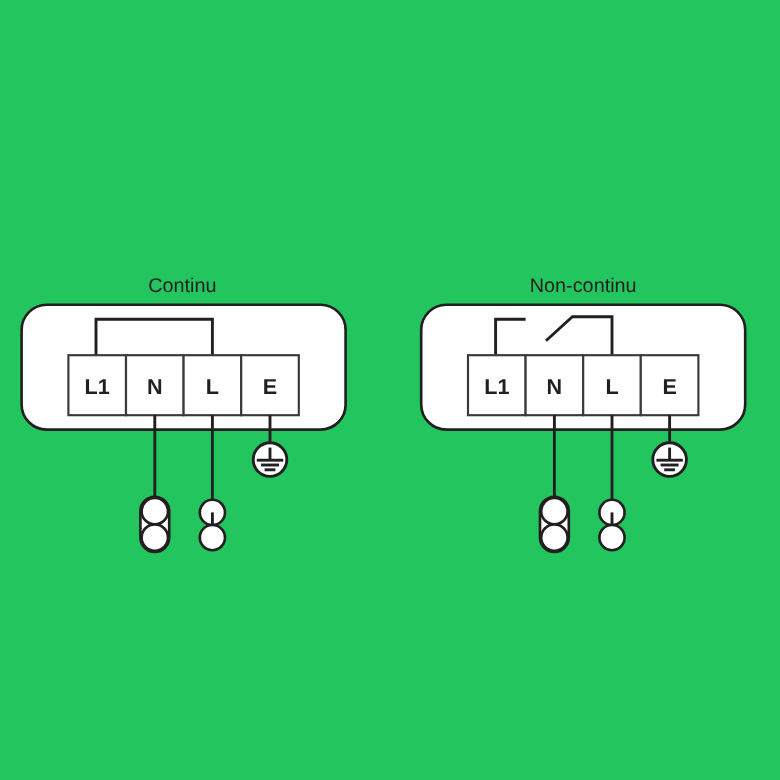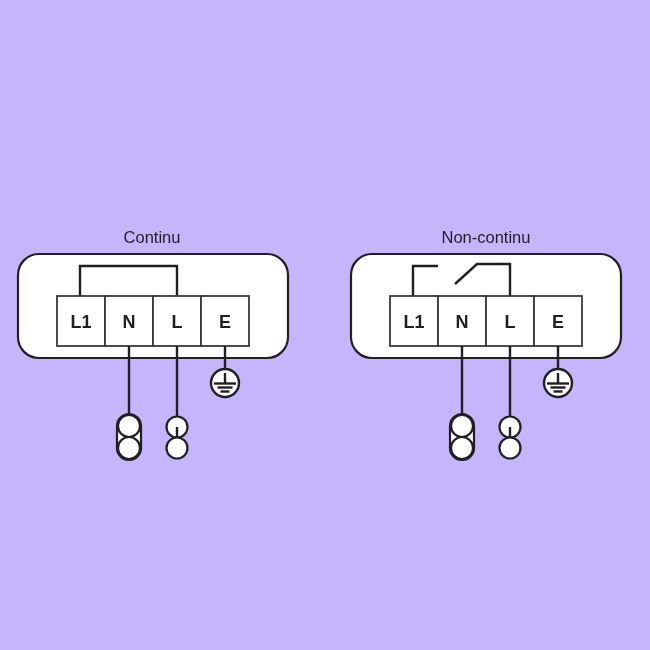--- a/index.html
+++ b/index.html
@@ -10,21 +10,21 @@
   body {
     width: 650px;
     height: 650px;
     font-family: "Liberation Sans", sans-serif;
     overflow: hidden;
   }
   #canvas {
     position: relative;
     width: 650px;
     height: 650px;
-    background: #c4b5fd;
+    background: #22c55e;
   }
   .diagram-svg {
     position: absolute;
     top: 0;
     left: 0;
     width: 650px;
     height: 650px;
   }
   .title-text {
     font-family: "Liberation Sans", sans-serif;

